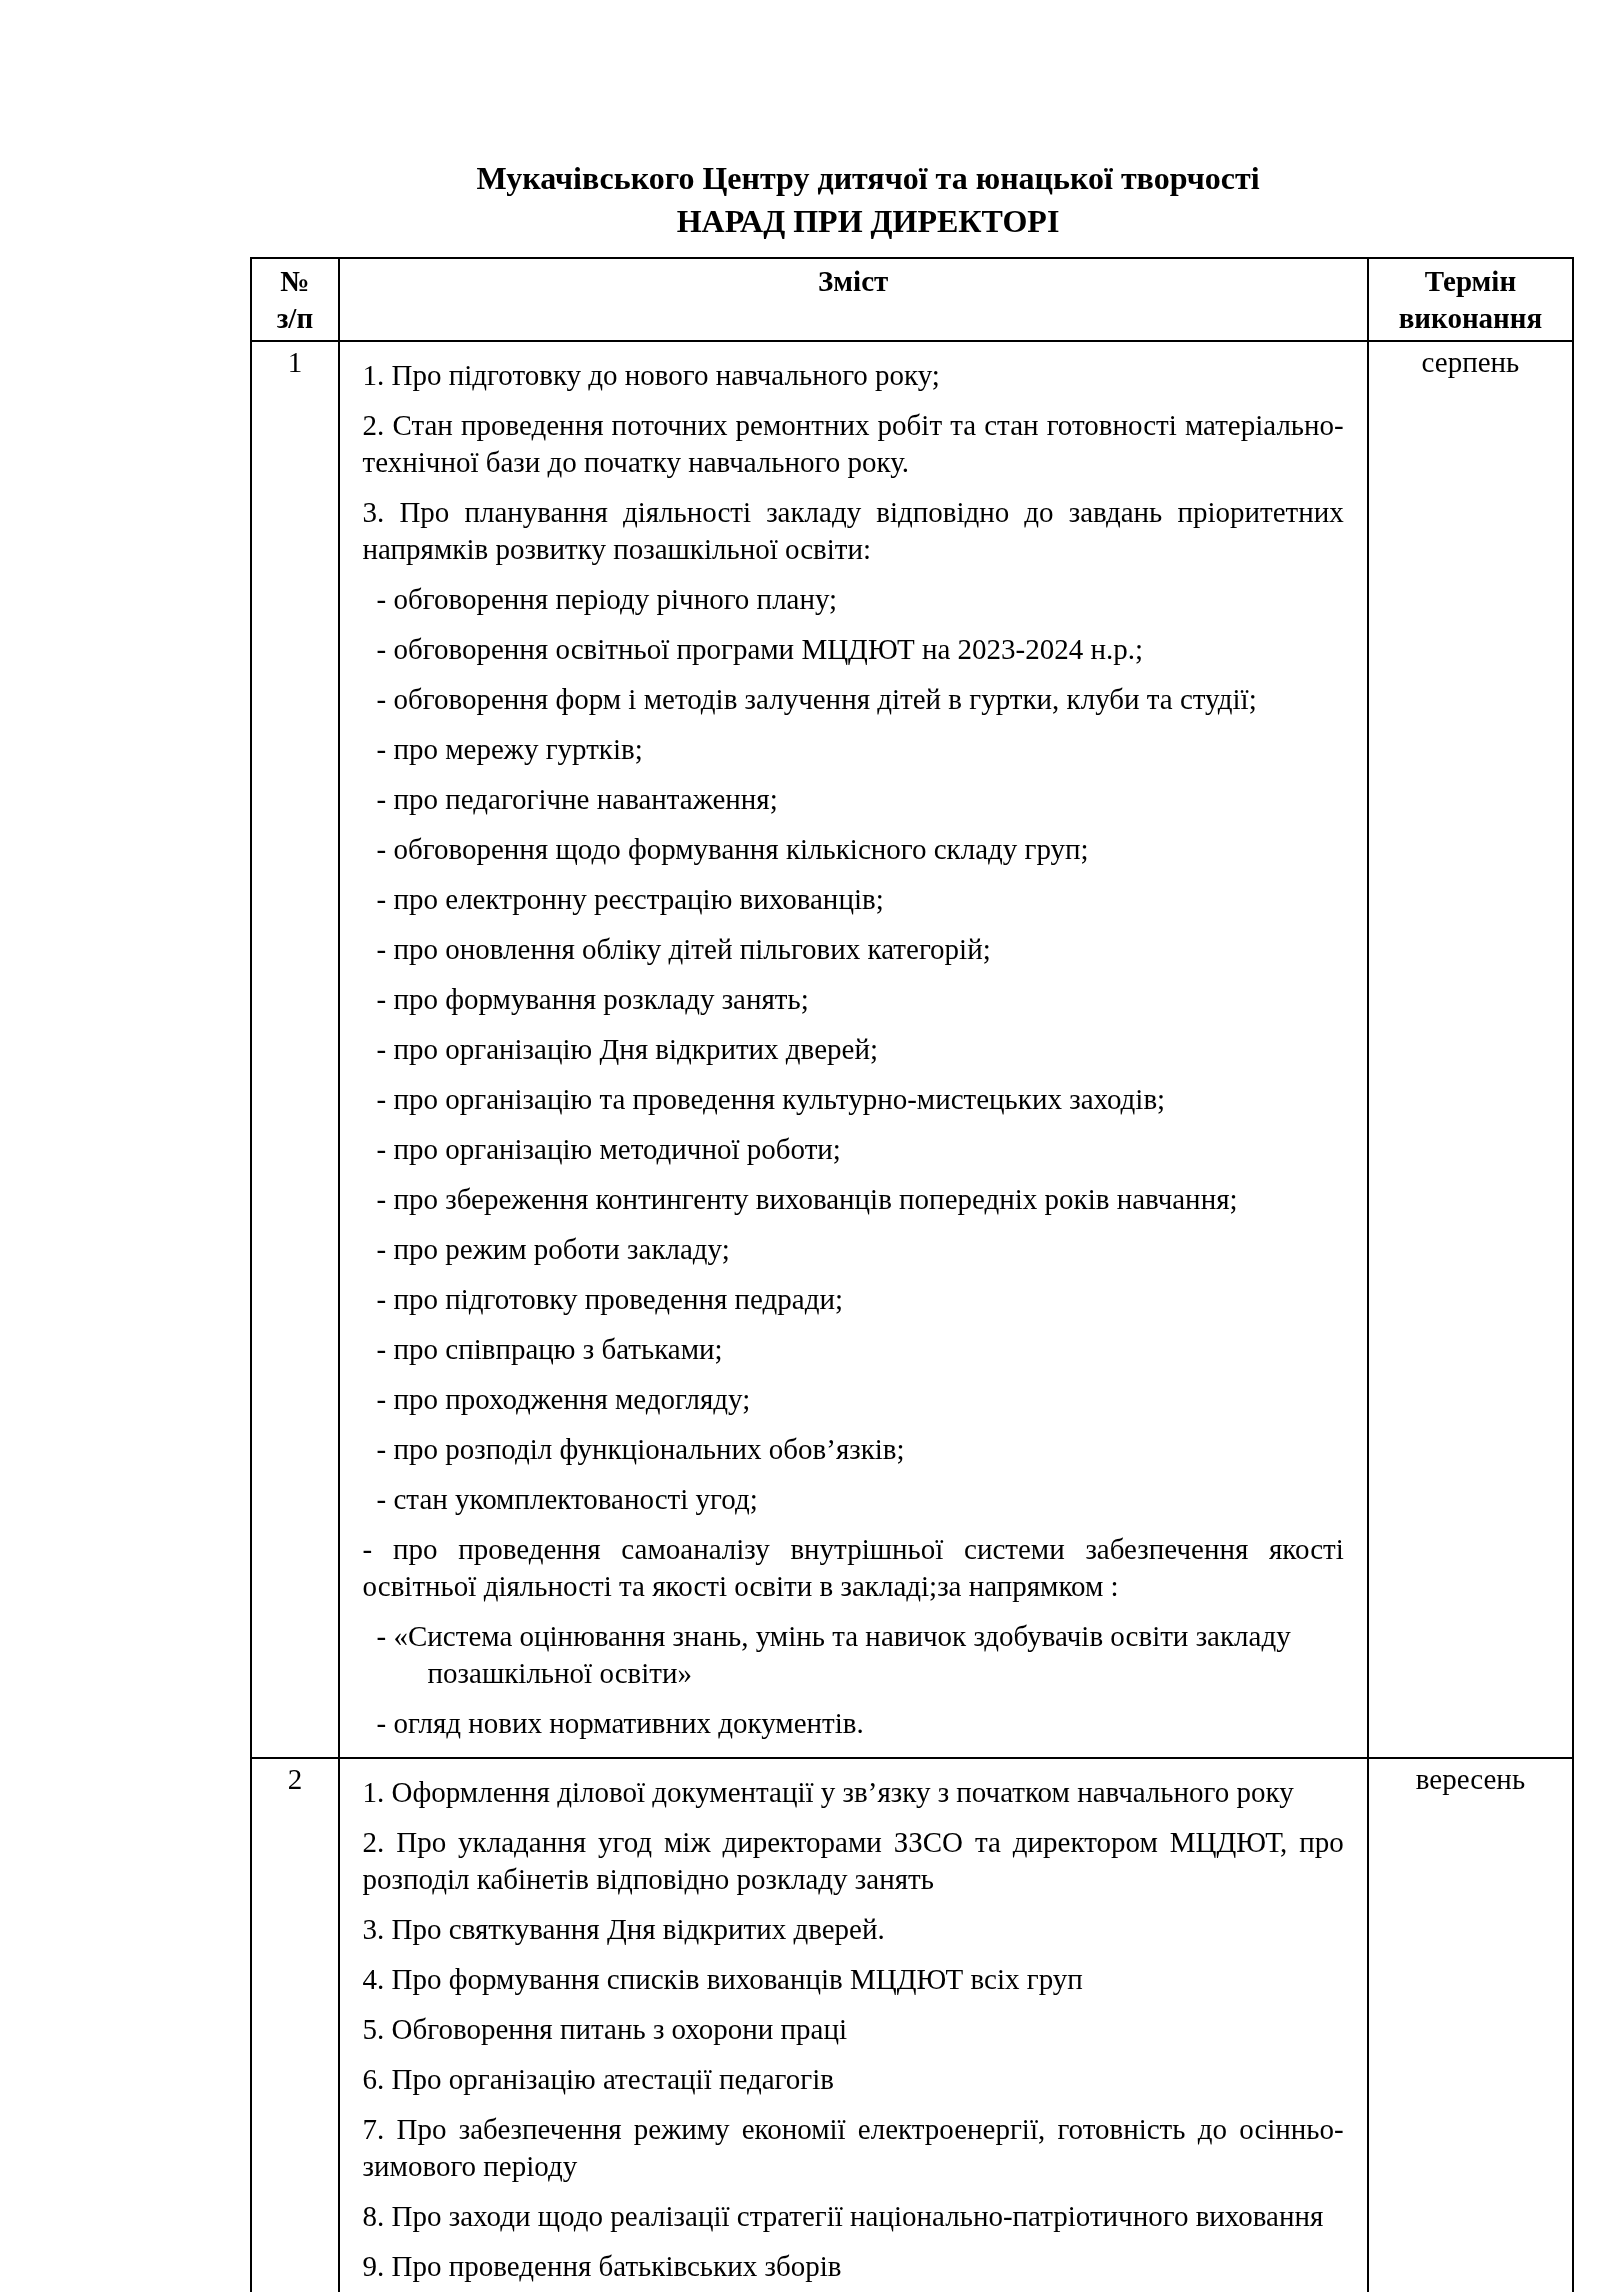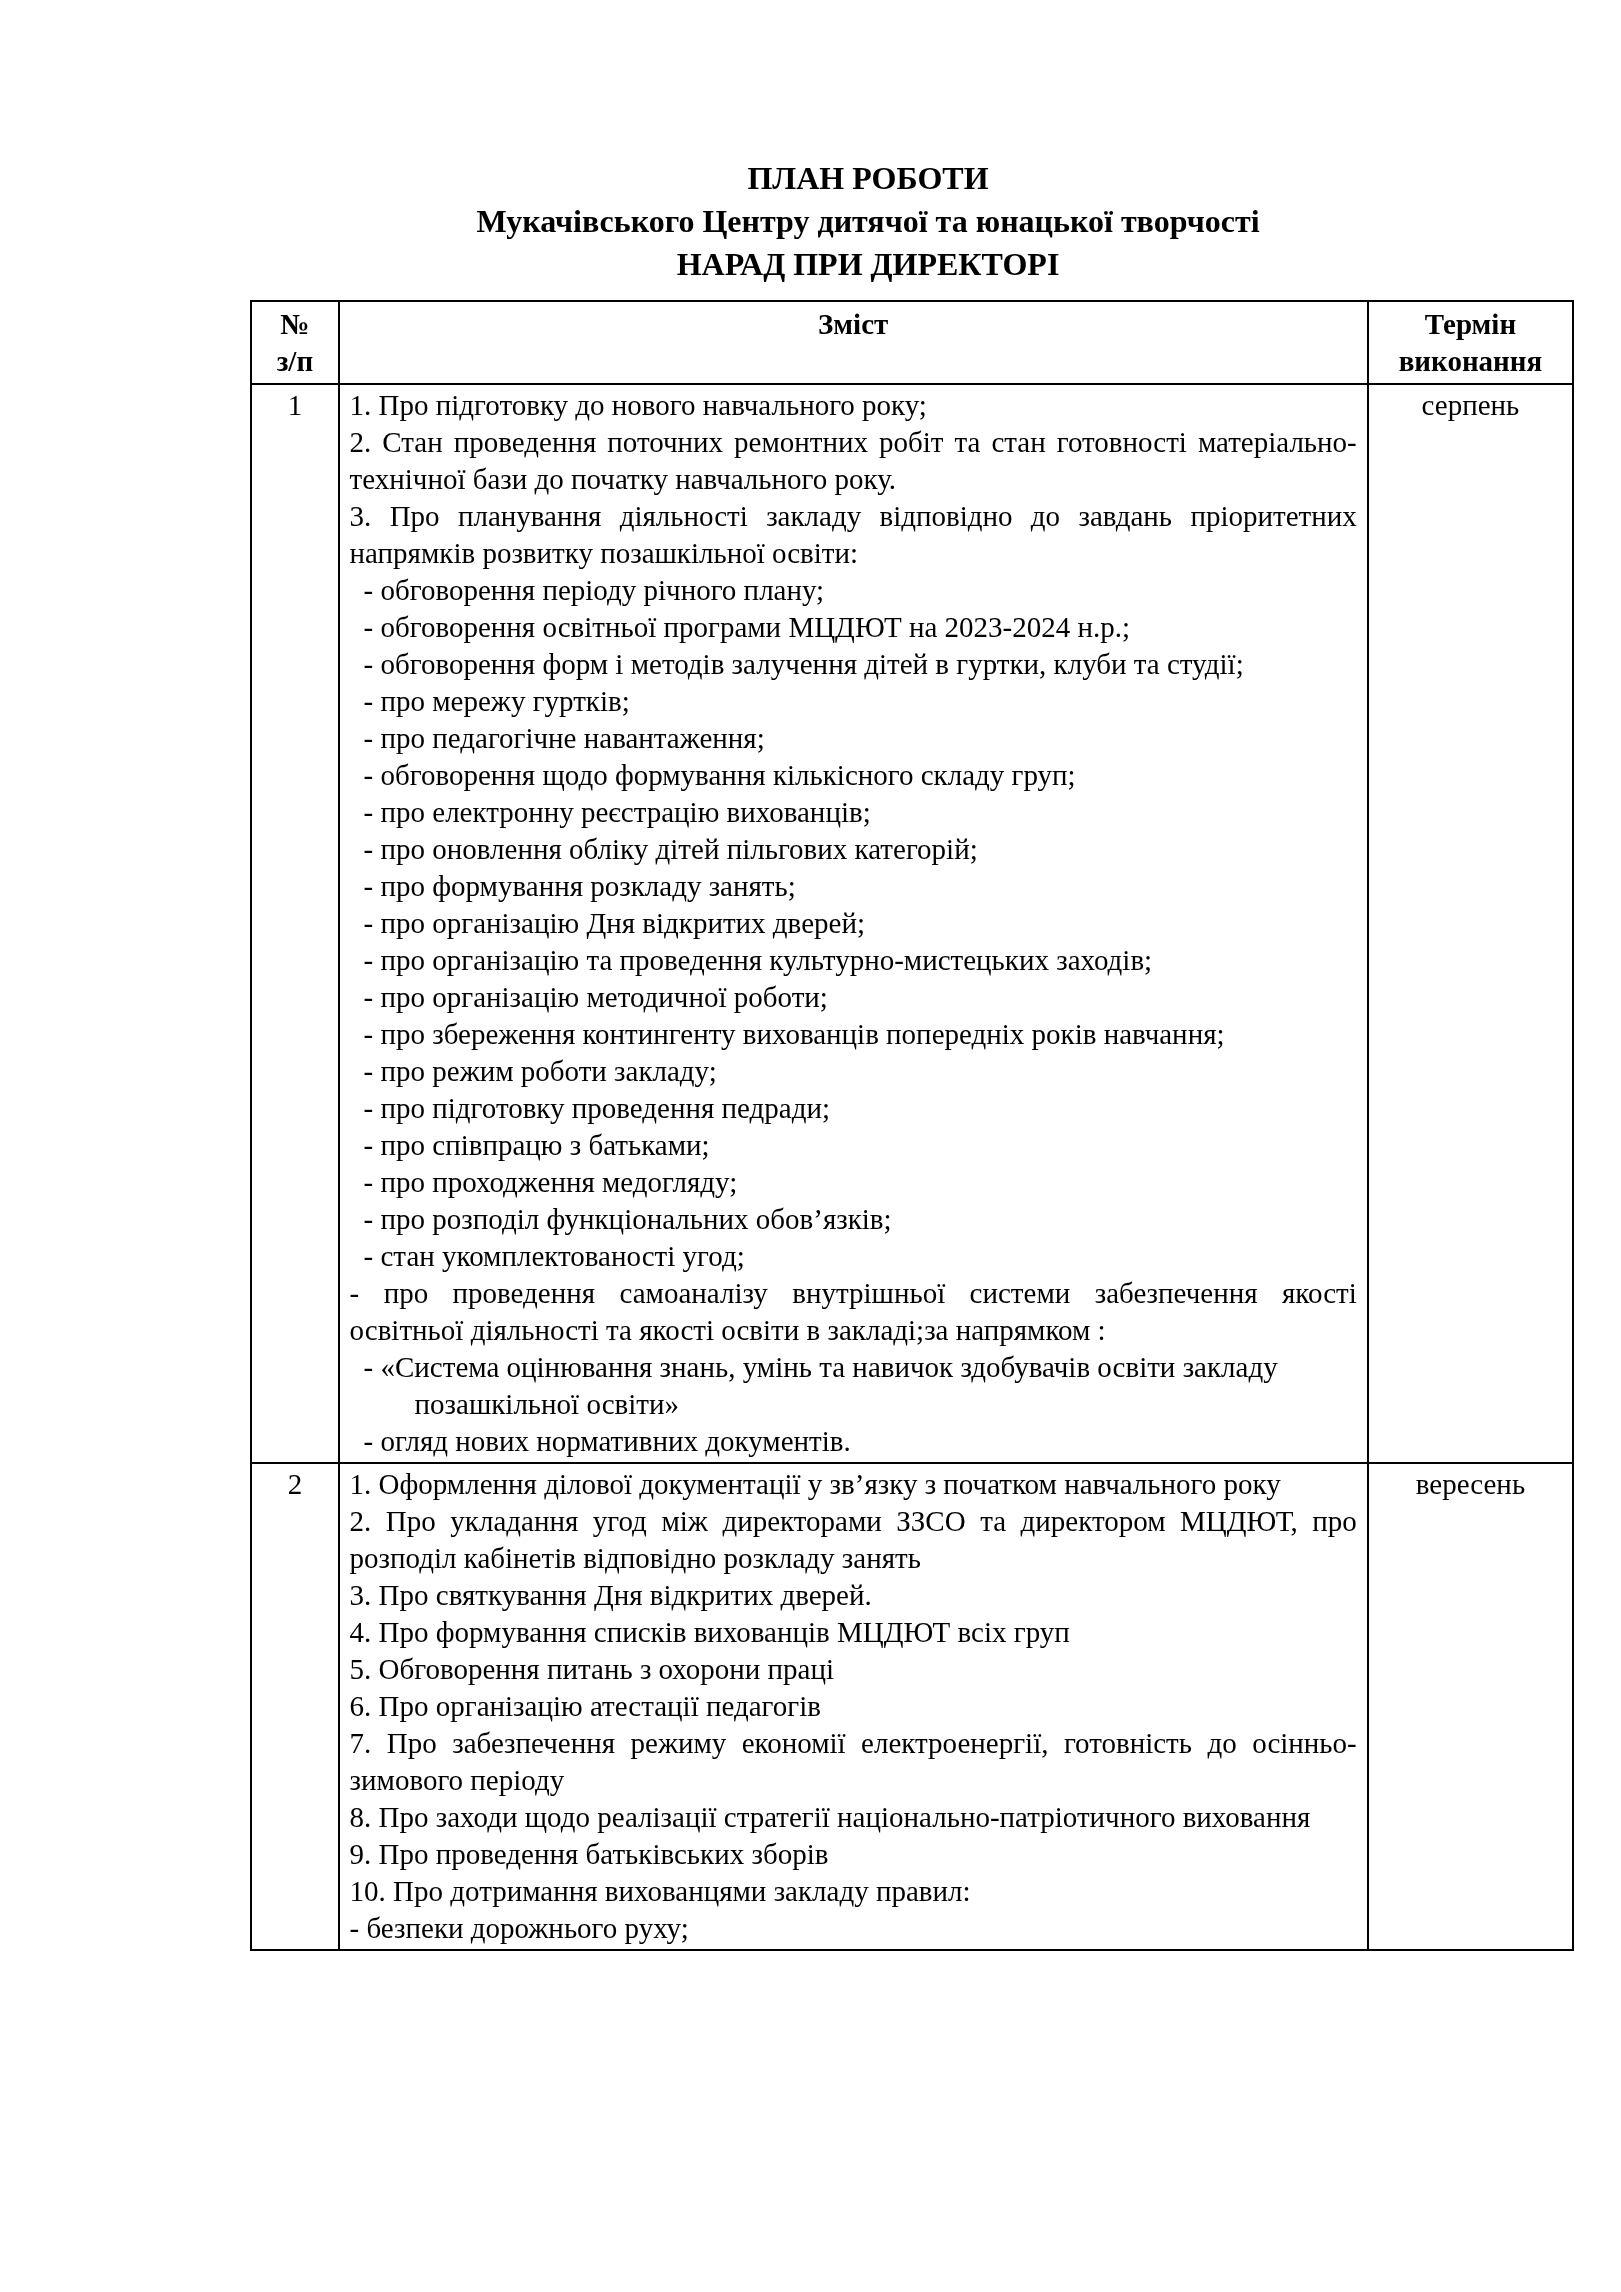--- a/index.html
+++ b/index.html
@@ -49,40 +49,39 @@
   .c-num  { width: 78px; }
   .c-content { width: 1019px; }
   .c-term { width: 196px; }
   .cell-num {
     text-align: center;
   }
   .cell-term {
     text-align: center;
   }
   .item {
-    margin: 0;
+    margin: 13px;
   }
   .item.num {
     text-align: justify;
   }
   .item.dash {
     padding-left: 65px;
     text-indent: -51px;
   }
   .item.dashflush {
     text-align: justify;
   }
 </style>
 </head>
 <body>
 
 <div class="page">
 
   <div class="title-block">
-    <div>ПЛАН РОБОТИ</div>
     <div>Мукачівського Центру дитячої та юнацької творчості</div>
     <div>НАРАД  ПРИ  ДИРЕКТОРІ</div>
   </div>
 
   <table class="plan-table">
     <thead>
       <tr>
         <th class="c-num">
           <div>№</div>
           <div>з/п</div>

